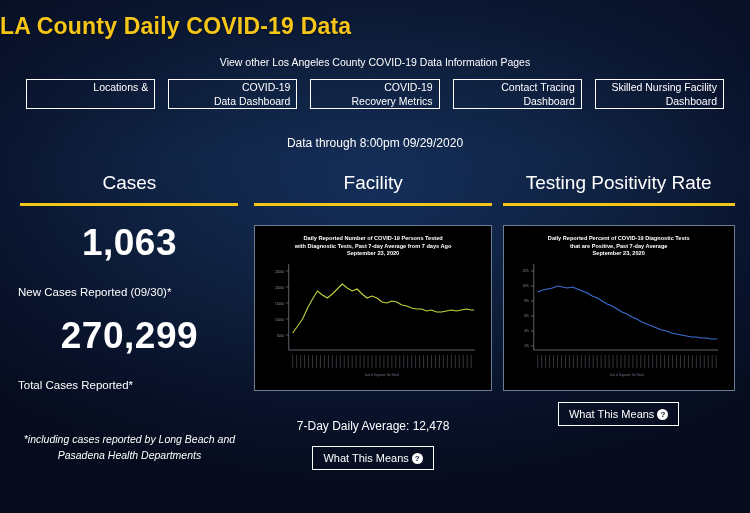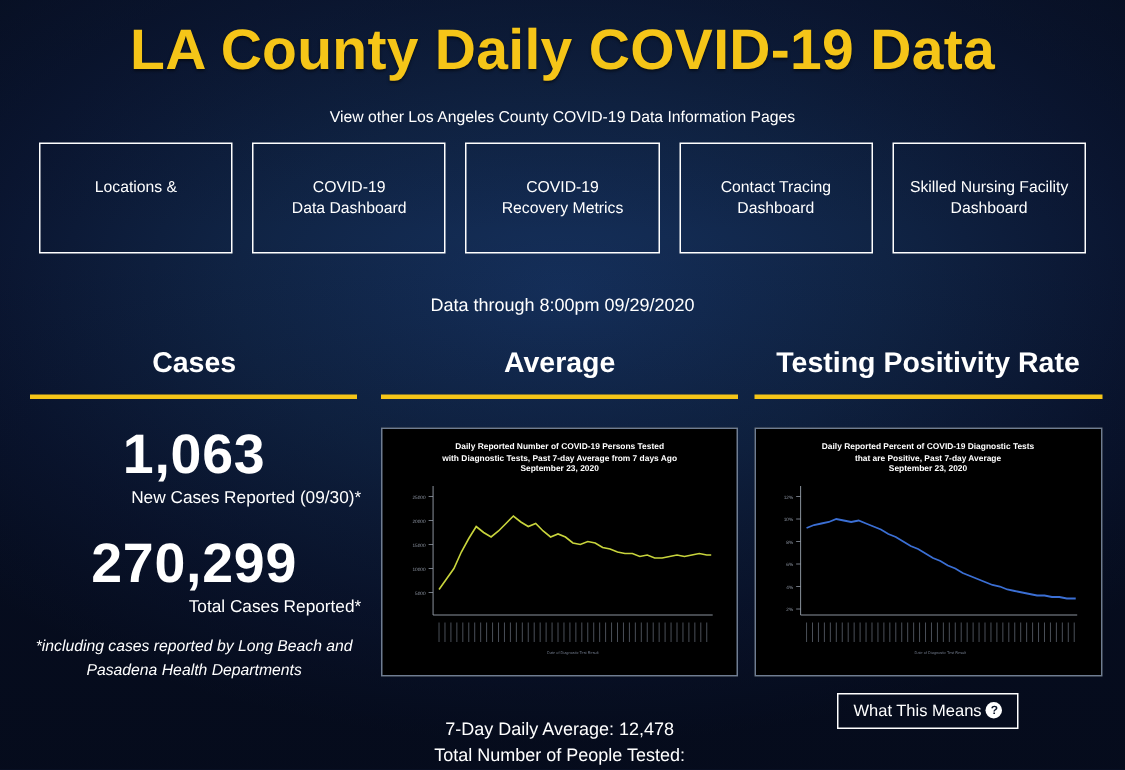--- a/index.html
+++ b/index.html
@@ -27,22 +27,21 @@
     position: absolute;
     inset: 0;
     background: linear-gradient(180deg, rgba(10,20,42,0.35) 0%, rgba(6,12,28,0.0) 30%, rgba(5,10,24,0.45) 100%);
     pointer-events: none;
   }
   .content {
     position: relative;
     z-index: 2;
   }
   .title {
-    text-align: center;
-    font-size: 38px;
+    font-size: 23px;
     font-weight: bold;
     color: #f5c518;
     letter-spacing: 0.2px;
     padding-top: 13px;
     text-shadow: 0 1px 2px rgba(0,0,0,0.5);
   }
   .subtitle {
     text-align: center;
     font-size: 10.5px;
     color: #ffffff;
@@ -53,22 +52,22 @@
     justify-content: center;
     gap: 13px;
     margin-top: 11px;
     padding: 0 26px;
   }
   .navbtn {
     border: 1px solid #ffffff;
     color: #ffffff;
     font-size: 10.5px;
     line-height: 14px;
-    text-align: center;
-    padding: 22px 6px;
+    text-align: right;
+    padding: 0 6px;
     width: 130px;
     box-sizing: border-box;
     background: transparent;
     cursor: pointer;
   }
   .navbtn span { display: block; }
   .datathrough {
     text-align: center;
     font-size: 12px;
     font-weight: normal;
@@ -84,21 +83,21 @@
   .col {
     box-sizing: border-box;
   }
   .col-cases { width: 242px; padding: 0 8px; }
   .col-testing { width: 252px; padding: 0 2px; }
   .col-pos { width: 246px; padding: 0 2px; }
 
   .colhead {
     text-align: center;
     font-size: 19px;
-    font-weight: bold;
+    font-weight: normal;
     color: #ffffff;
   }
   .rule {
     height: 3px;
     background: #f5c518;
     margin: 9px auto 0 auto;
   }
   .col-cases .rule { width: 218px; }
   .col-testing .rule { width: 238px; }
   .col-pos .rule { width: 232px; }
@@ -106,31 +105,31 @@
   .bignum {
     text-align: center;
     font-size: 37px;
     font-weight: bold;
     color: #ffffff;
     margin-top: 16px;
     letter-spacing: 0.5px;
   }
   .bignum.second { margin-top: 17px; }
   .numlabel {
-    text-align: right;
+    text-align: left;
     font-size: 11.5px;
     color: #ffffff;
-    margin-top: 2px;
+    margin-top: 22px;
   }
   .footnote {
     text-align: center;
     font-size: 10.5px;
     font-style: italic;
     color: #ffffff;
-    margin-top: 12px;
+    margin-top: 40px;
     line-height: 16px;
   }
 
   .chartbox {
     background: #000000;
     border: 1px solid #6f7d92;
     margin: 19px auto 0 auto;
     width: 238px;
     height: 166px;
     position: relative;
@@ -232,21 +231,21 @@
         <div class="numlabel">New Cases Reported (09/30)*</div>
         <div class="bignum second">270,299</div>
         <div class="numlabel">Total Cases Reported*</div>
         <div class="footnote">
           <div>*including cases reported by Long Beach and</div>
           <div>Pasadena Health Departments</div>
         </div>
       </div>
 
       <div class="col col-testing">
-        <div class="colhead">Average</div>
+        <div class="colhead">Facility</div>
         <div class="rule"></div>
 
         <div class="chartbox">
           <div class="charttitle">
             <div>Daily Reported Number of COVID-19 Persons Tested</div>
             <div>with Diagnostic Tests, Past 7-day Average from 7 days Ago</div>
             <div>September 23, 2020</div>
           </div>
           <svg class="chartsvg" viewBox="0 0 238 136" preserveAspectRatio="none">
 
@@ -313,21 +312,20 @@
               <line x1="210" y1="99" x2="210" y2="112"></line>
               <line x1="214" y1="99" x2="214" y2="112"></line>
               <line x1="218" y1="99" x2="218" y2="112"></line>
             </g>
             <text x="128" y="120" fill="#6f7889" font-size="2.6" text-anchor="middle" font-family="Liberation Sans, sans-serif">Date of Diagnostic Test Result</text>
           </svg>
         </div>
 
         <div class="chartcaption">
           <div>7-Day Daily Average: 12,478</div>
-          <div>Total Number of People Tested:</div>
         </div>
 
         <button class="wtm">
           <span>What This Means</span><span class="qmark">?</span>
         </button>
       </div>
 
       <div class="col col-pos">
         <div class="colhead">Testing Positivity Rate</div>
         <div class="rule"></div>

